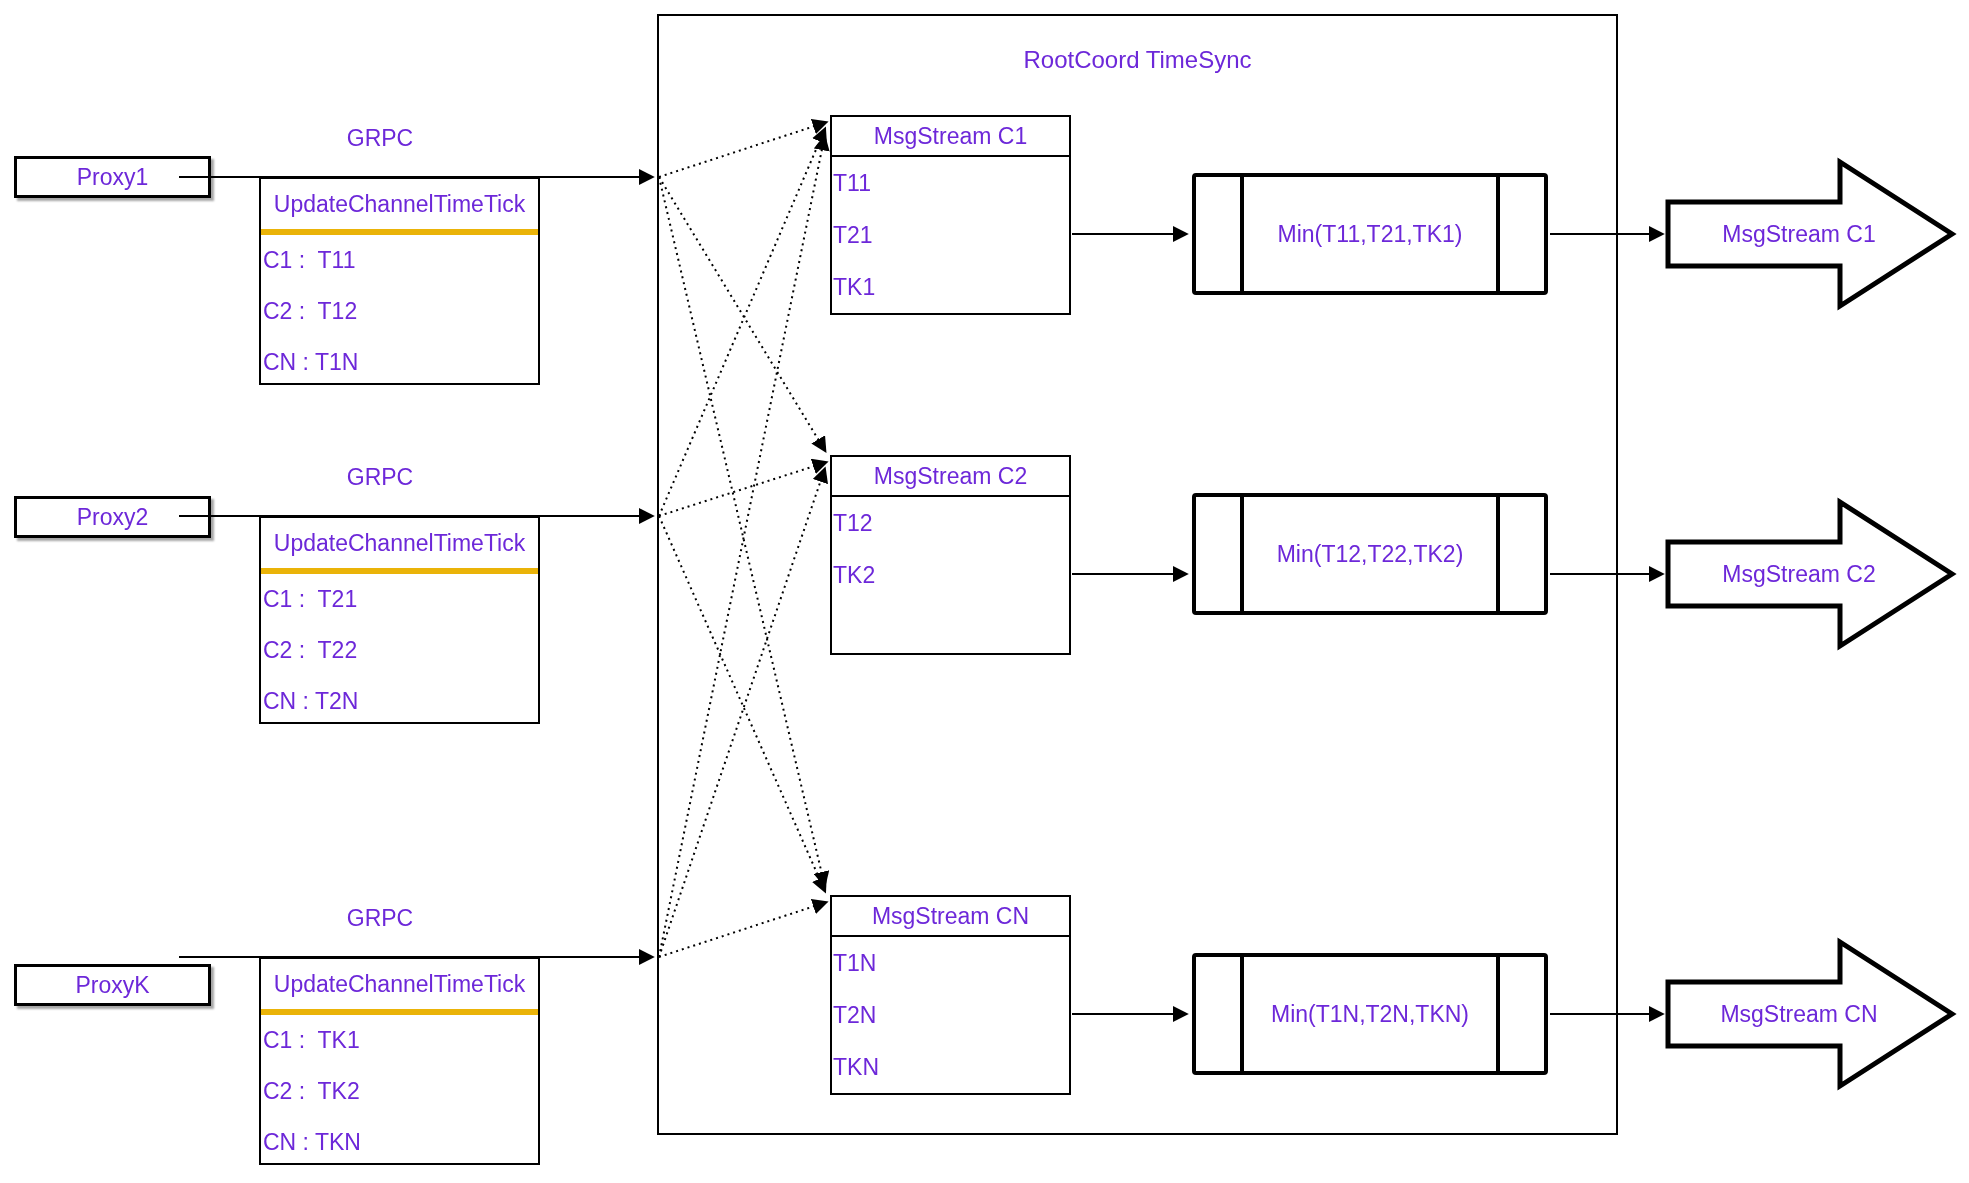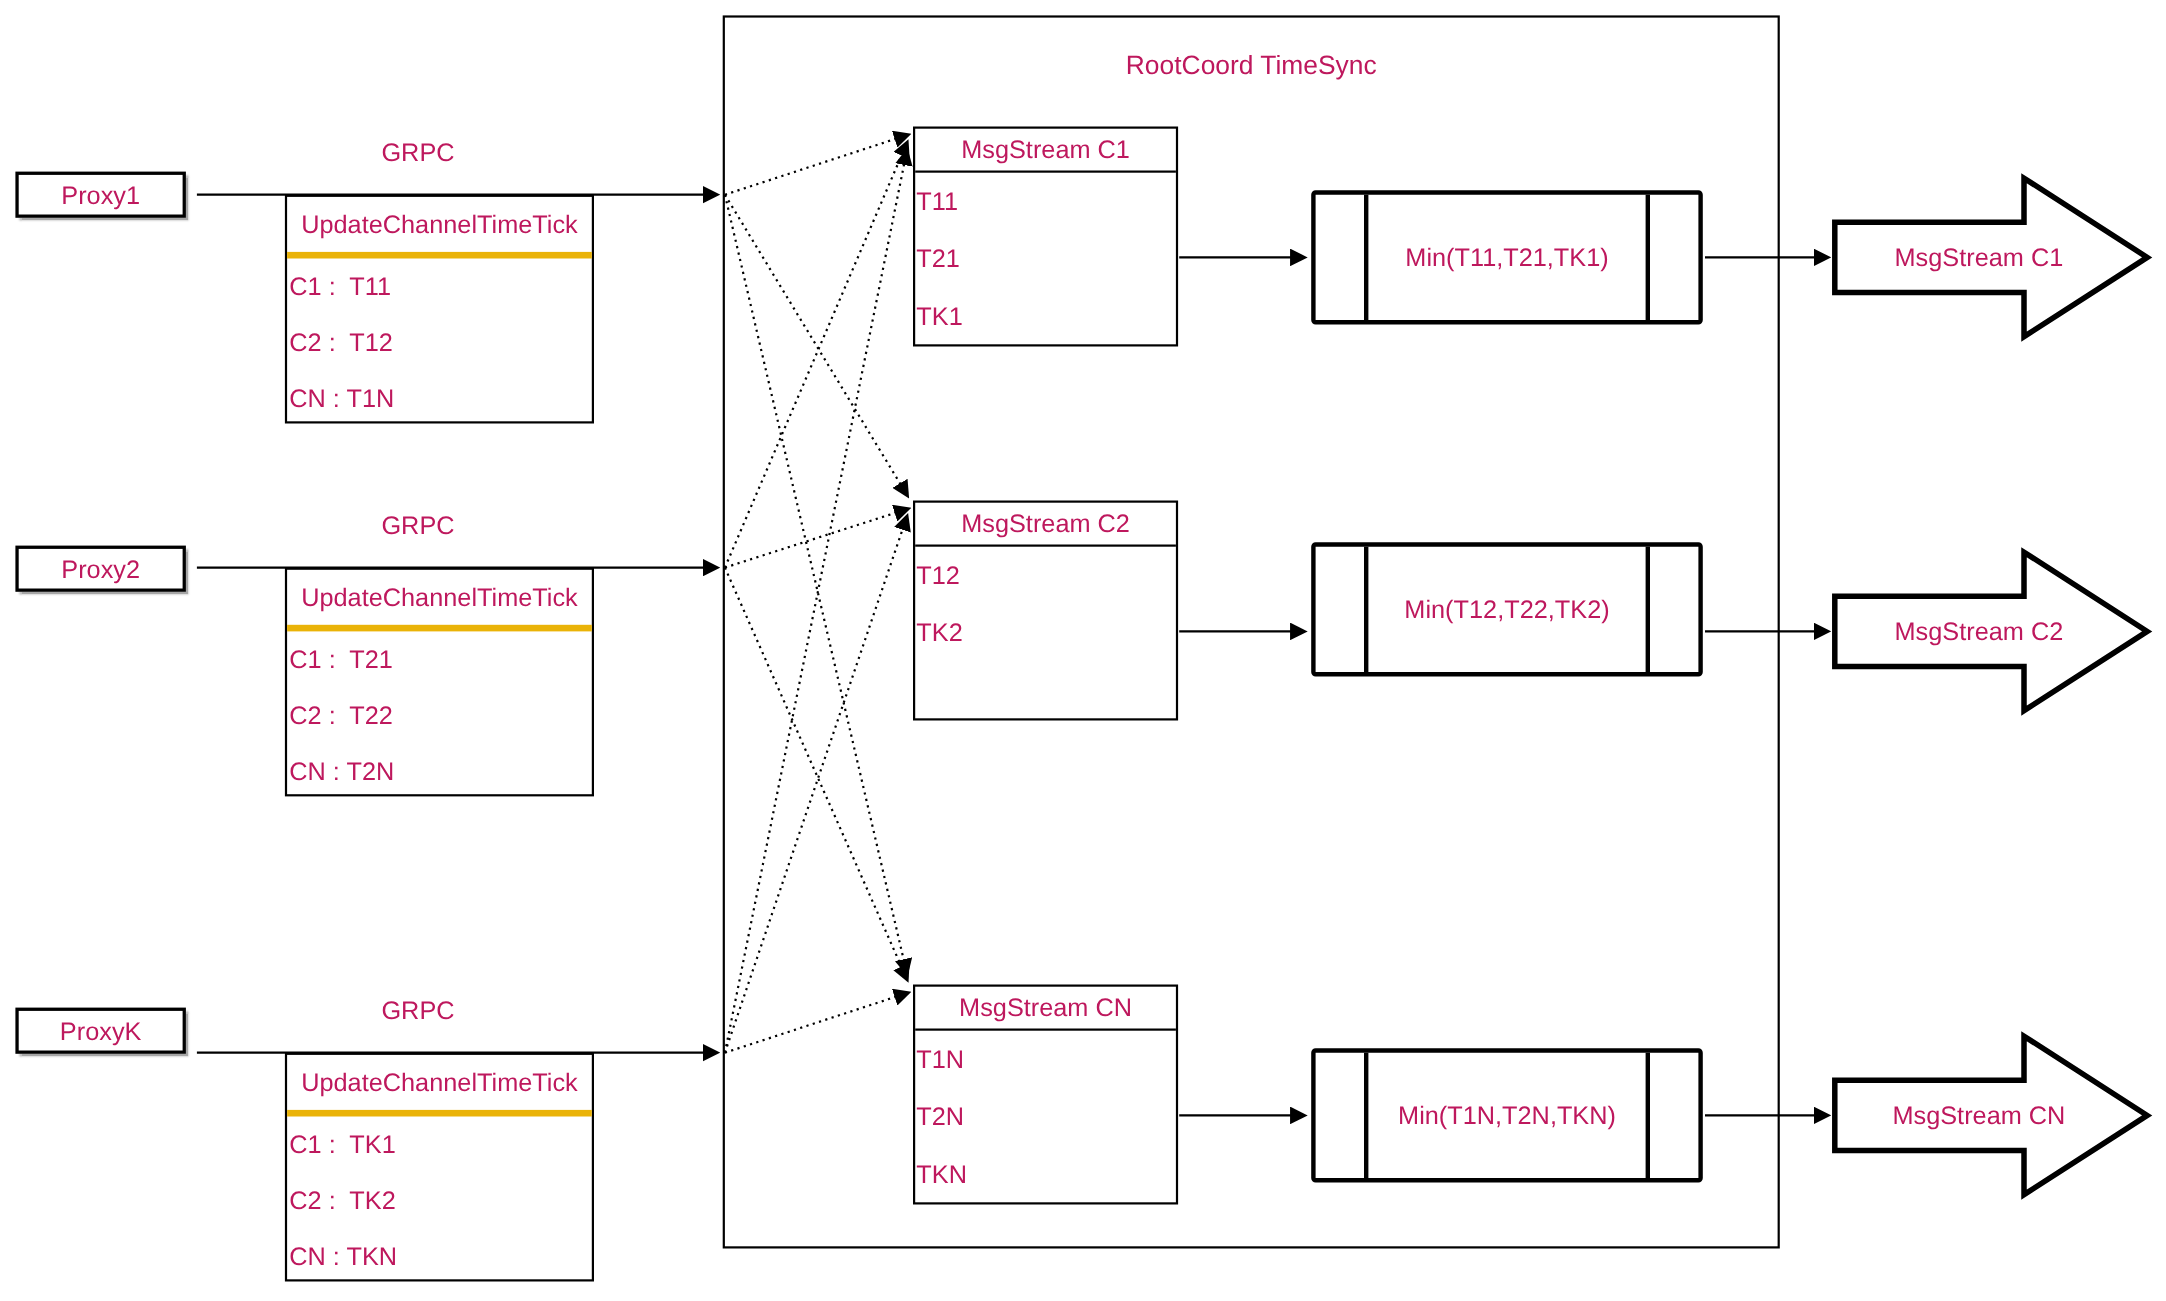--- a/index.html
+++ b/index.html
@@ -2,38 +2,38 @@
 <html><head>
 <meta charset="utf-8">
 <style>
   html,body{margin:0;padding:0;background:#ffffff;}
   .canvas{
     position:relative;
     width:1969px;
     height:1183px;
     background:#ffffff;
     font-family:"Liberation Sans", sans-serif;
-    color:#be185d;
+    color:#6d28d9;
     overflow:hidden;
   }
   svg.layer{position:absolute;left:0;top:0;pointer-events:none;}
   .layer-shapes{z-index:1;}
   .layer-lines{z-index:4;}
 
   .root-container{
     position:absolute;left:657px;top:14px;width:961px;height:1121px;
     border:2px solid #000;box-sizing:border-box;background:transparent;z-index:0;
   }
   .root-title{
     position:absolute;top:30px;left:0;right:0;text-align:center;
     font-size:24px;z-index:2;
   }
 
   .proxy-box{
-    position:absolute;left:14px;width:155px;height:42px;
+    position:absolute;left:14px;width:197px;height:42px;
     border:3px solid #000;background:#fff;box-sizing:border-box;
     display:flex;align-items:center;justify-content:center;
     font-size:23px;z-index:2;
     box-shadow:3px 3px 2px rgba(0,0,0,0.35);
   }
   .grpc-label{
     position:absolute;left:280px;width:200px;height:26px;
     text-align:center;font-size:23px;z-index:2;
   }
 
@@ -143,21 +143,21 @@
   </div>
 
   <div class="min-box" style="top:493px">
     <div class="min-bar left"></div>
     <div class="min-bar right"></div>
     <div class="min-label">Min(T12,T22,TK2)</div>
   </div>
 
   <div class="arrow-out-label" style="top:559px">MsgStream C2</div>
 
-  <div class="proxy-box" style="top:916px">
+  <div class="proxy-box" style="top:964px">
     <span>ProxyK</span>
   </div>
   <div class="grpc-label" style="top:905px">GRPC</div>
 
   <div class="tick-table" style="top:957px">
     <div class="tick-header">UpdateChannelTimeTick</div>
     <div class="tick-row">C1 :  TK1</div>
     <div class="tick-row">C2 :  TK2</div>
     <div class="tick-row">CN : TKN</div>
   </div>

